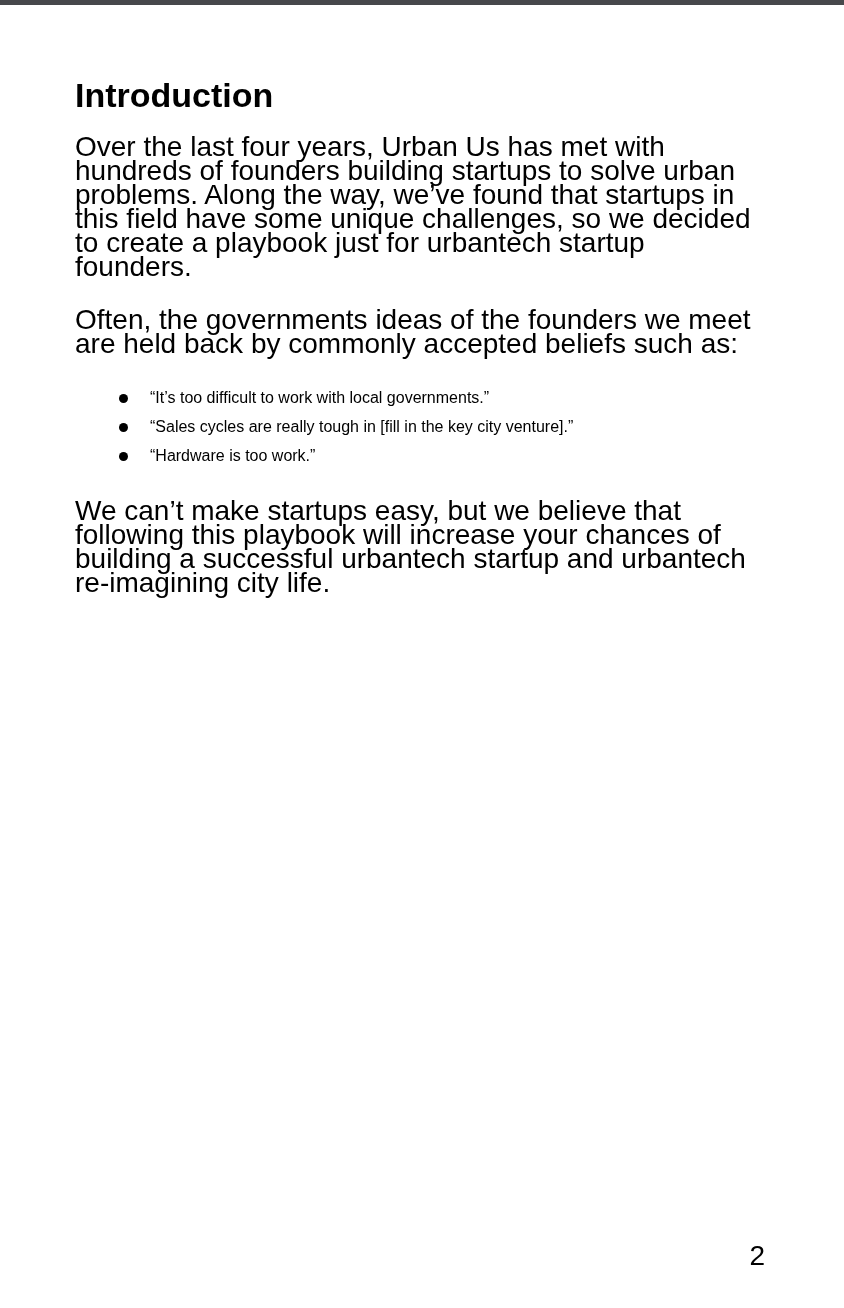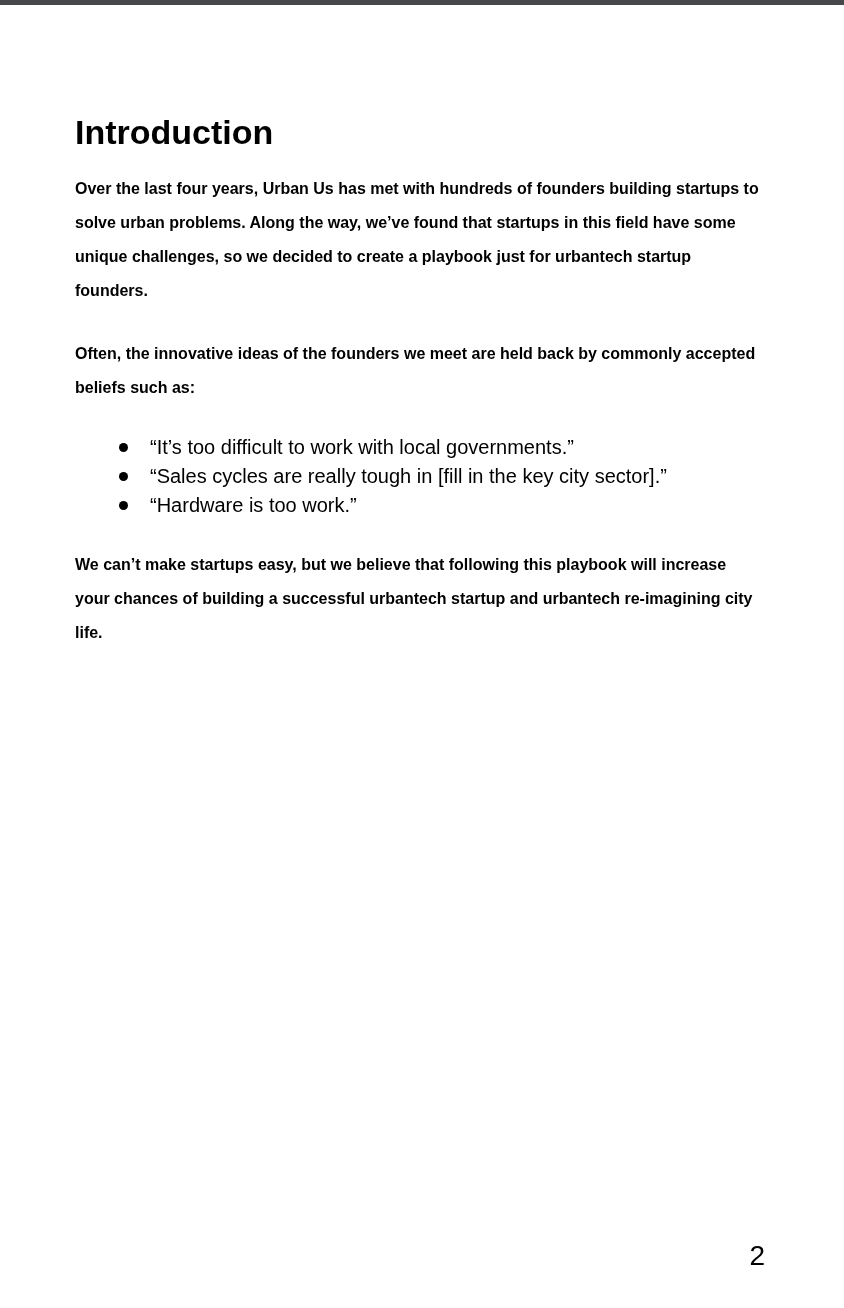--- a/index.html
+++ b/index.html
@@ -18,45 +18,44 @@
     width: 100%;
     height: 5px;
     background: #47484b;
   }
   .page {
     position: relative;
     box-sizing: border-box;
     width: 844px;
     height: 1087px;
     background: #ffffff;
-    padding: 107px 84px 0 75px;
+    padding: 70px 84px 0 75px;
   }
   h1.doc-heading {
     font-size: 34px;
     font-weight: bold;
     line-height: 40px;
     margin: 0 0 20px 0;
     letter-spacing: 0;
   }
   .doc-paragraph {
-    font-size: 16px;
-    line-height: 34px;
+    font-size: 28px;
+    line-height: 24px;
     margin: 0 0 28.7px 0;
     max-width: 685px;
-    font-weight: bold;
   }
   ul.doc-list {
     list-style: none;
     margin: 0 0 28.7px 0;
     padding: 0;
     max-width: 685px;
   }
   ul.doc-list li {
     position: relative;
-    font-size: 20px;
+    font-size: 16px;
     line-height: 28.7px;
     padding-left: 75px;
   }
   ul.doc-list li .bullet-dot {
     position: absolute;
     left: 44px;
     top: 10px;
     width: 9px;
     height: 9px;
     border-radius: 50%;
@@ -75,30 +74,30 @@
 <body>
 
 <div class="separator-bar"></div>
 
 <div class="page">
 
   <h1 class="doc-heading">Introduction</h1>
 
   <p class="doc-paragraph">Over the last four years, Urban Us has met with hundreds of founders building startups to solve urban problems. Along the way, we’ve found that startups in this field have some unique challenges, so we decided to create a playbook just for urbantech startup founders.</p>
 
-  <p class="doc-paragraph">Often, the innovative ideas of the founders we meet are held back by commonly accepted beliefs such as:</p>
+  <p class="doc-paragraph">Often, the governments ideas of the founders we meet are held back by commonly accepted beliefs such as:</p>
 
   <ul class="doc-list">
     <li>
       <span class="bullet-dot"></span>
       <span>“It’s too difficult to work with local governments.”</span>
     </li>
     <li>
       <span class="bullet-dot"></span>
-      <span>“Sales cycles are really tough in [fill in the key city sector].”</span>
+      <span>“Sales cycles are really tough in [fill in the key city venture].”</span>
     </li>
     <li>
       <span class="bullet-dot"></span>
       <span>“Hardware is too work.”</span>
     </li>
   </ul>
 
 
   <p class="doc-paragraph">We can’t make startups easy, but we believe that following this playbook will increase your chances of building a successful urbantech startup and urbantech re-imagining city life.</p>
 

